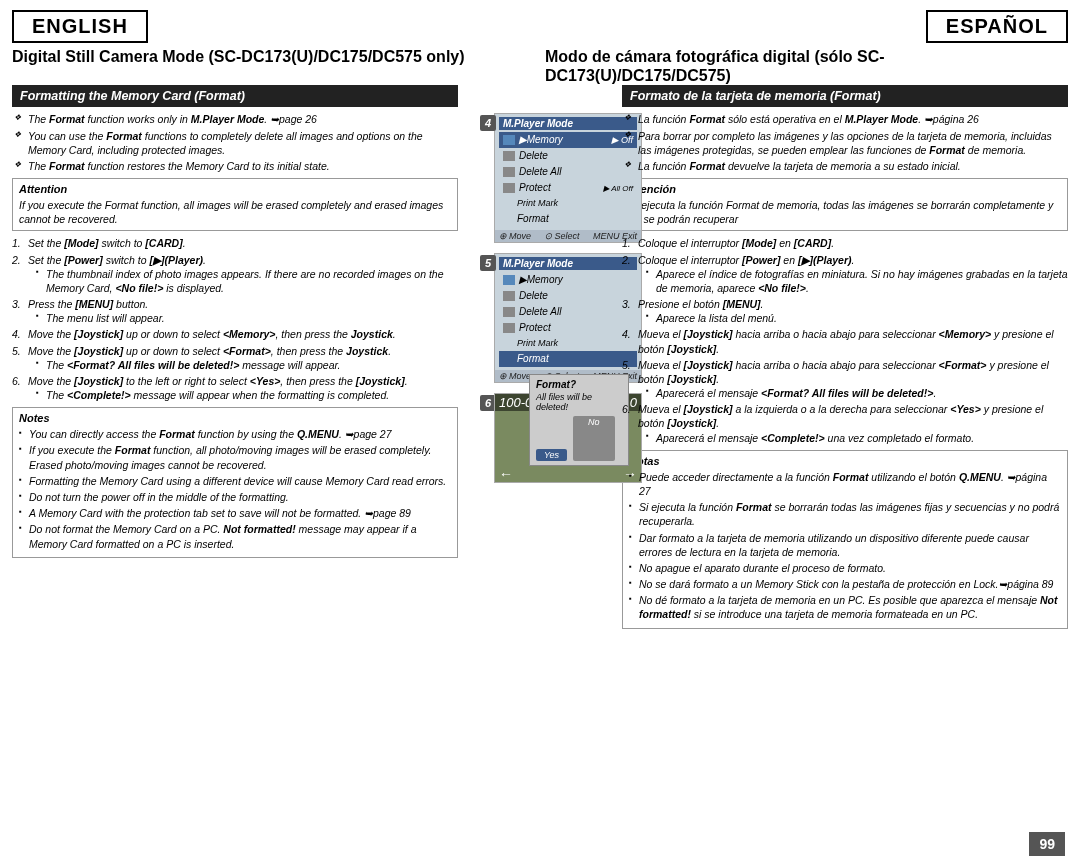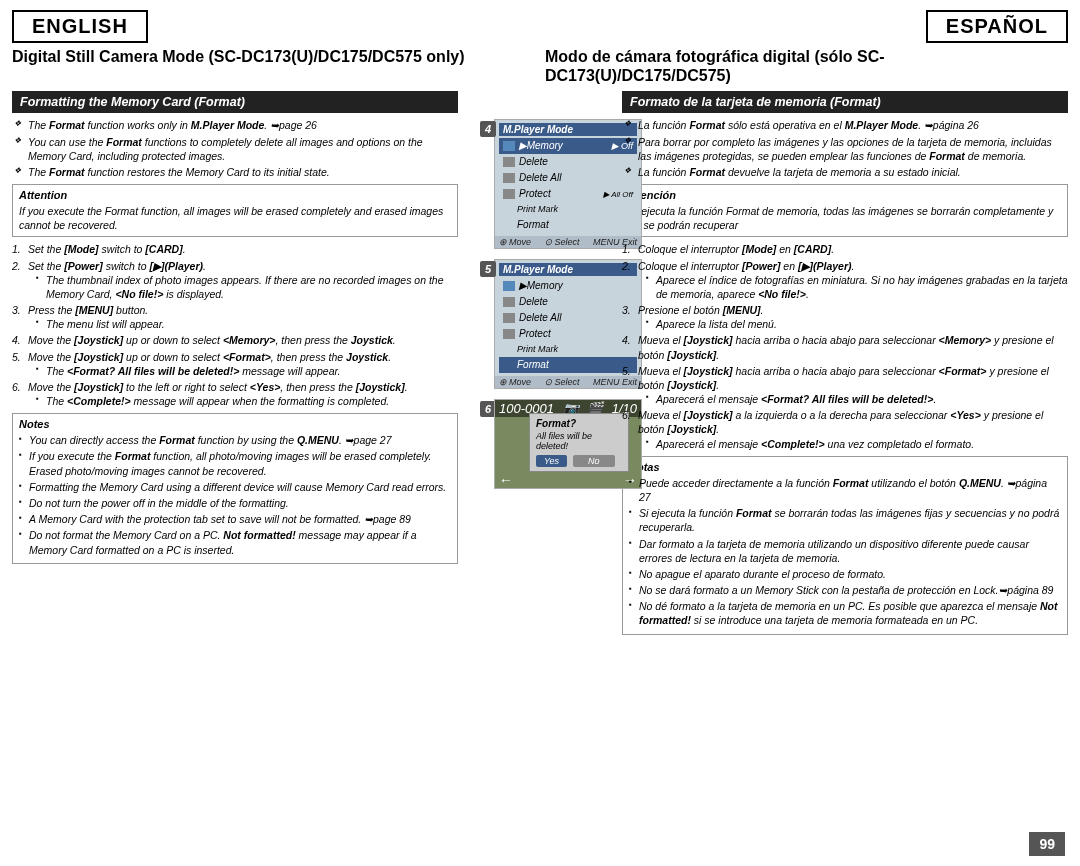--- a/index.html
+++ b/index.html
@@ -29,21 +29,20 @@
       padding: 3px 18px;
       font-size: 20px;
       font-weight: bold;
       letter-spacing: 1px;
     }
     
     .main-title {
       display: flex;
       font-size: 17px;
       font-weight: bold;
-      margin-bottom: 6px;
       line-height: 1.2;
     }
     .main-title-left {
       flex: 1;
       font-size: 16px;
       font-weight: bold;
     }
     .main-title-right {
       flex: 1;
       font-size: 16px;
@@ -297,20 +296,21 @@
     .format-dialog-buttons {
       display: flex;
       gap: 6px;
     }
     .format-btn {
       background: #3a5a8a;
       color: #fff;
       font-size: 9px;
       padding: 1px 8px;
       border-radius: 2px;
+      margin-top: 33px;
     }
     .format-btn-no {
       background: #888;
       color: #fff;
       font-size: 9px;
       padding: 1px 15px;
       border-radius: 2px;
     }
     .photo-screen .nav-arrows {
       position: absolute;

